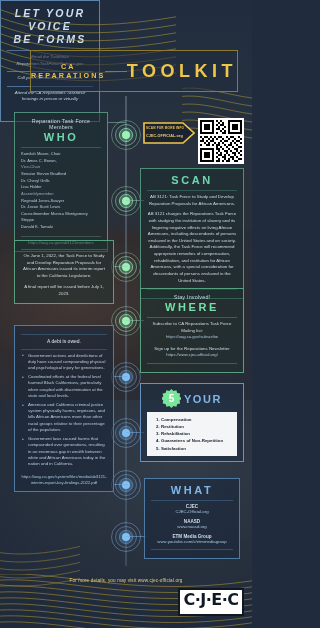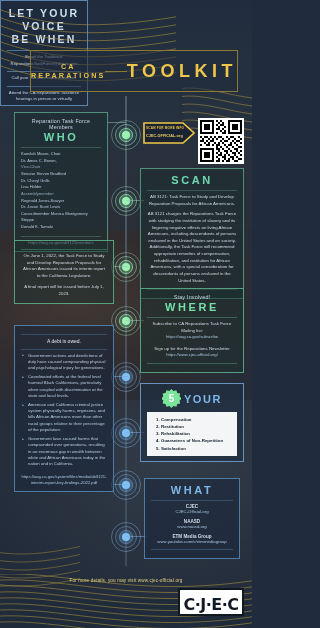--- a/index.html
+++ b/index.html
@@ -120,30 +120,30 @@
   #forms .list-card { background:#f4f5f6; padding:4px 5px; }
   #forms .list-card ol { margin:0; padding-left:9px; }
   #forms .list-card li { font-size:4.4px; line-height:1.62; color:#16212e; font-weight:bold; }
 
   
   #orgs { left:144px; top:478px; width:96px; }
   #orgs .org-name { font-size:4.6px; color:#cfdcea; text-align:center; font-weight:bold; }
   #orgs .org-url { font-size:4.3px; color:#a9c4dd; text-align:center; margin-bottom:5px; word-break:break-all;}
 
   
-  #voice { left:14px; top:505px; width:88px; border:1px solid #5b84ad; background:rgba(28,42,60,.62); padding:6px 6px 2px; }
+  #voice { left:14px; top:505px; width:100px; border:1px solid #5b84ad; background:rgba(28,42,60,.62); padding:6px 6px 18px;font-style:italic; }
   #voice .vh { color:#cfe0f2; font-size:10.5px; font-weight:bold; letter-spacing:2.2px; text-align:center; line-height:1.25; }
   #voice .vrule { height:1px; background:#4d7099; margin:4px 0 3px; }
   #voice .vi { font-size:4.3px; color:#c4d4e5; text-align:center; line-height:1.5; }
 
   
   #footer-note { position:absolute; left:0; right:0; top:578px; text-align:center;
     font-size:4.6px; color:#e2cf7e; letter-spacing:.15px; }
   #cjec-logo { position:absolute; right:8px; bottom:12px; width:66px; height:28px;
-    background:#fff; border:2px solid #101820; display:flex; align-items:flex-end; justify-content:center; }
+    background:#fff; border:2px solid #101820; display:flex; align-items:flex-start; justify-content:center; }
   #cjec-logo .txt { color:#111a24; font-size:16px; font-weight:bold; letter-spacing:-0.5px; font-family:"DejaVu Sans", sans-serif; }
 </style>
 </head>
 <body>
 
 <div id="page">
 
   <div class="bg-photo" id="photo-a"></div>
   <div class="bg-photo" id="photo-b"></div>
 
@@ -467,21 +467,21 @@
     <div class="org-url">CJEC-Official.org</div>
     <div class="org-name">NAASD</div>
     <div class="org-url">www.naasd.org</div>
     <div class="org-name">ETM Media Group</div>
     <div class="org-url">www.youtube.com/c/etmmediagroup</div>
     <div class="p-rule" style="color:#4d7ba6"></div>
   </div>
 
   <div id="voice">
     <div class="vh">LET YOUR VOICE</div>
-    <div class="vh">BE WHEN</div>
+    <div class="vh">BE FORMS</div>
     <div class="vrule"></div>
     <div class="vi">Email the Taskforce</div>
     <div class="vi em">ReparationsTaskForce@doj.ca.gov</div>
     <div class="vrule"></div>
     <div class="vi">Call your CA state representatives</div>
     <div class="vrule"></div>
     <div class="vi">Attend the CA Reparations Taskforce hearings in person or virtually</div>
   </div>
 
   <div id="footer-note">For more details, you may visit www.cjec-official.org</div>

